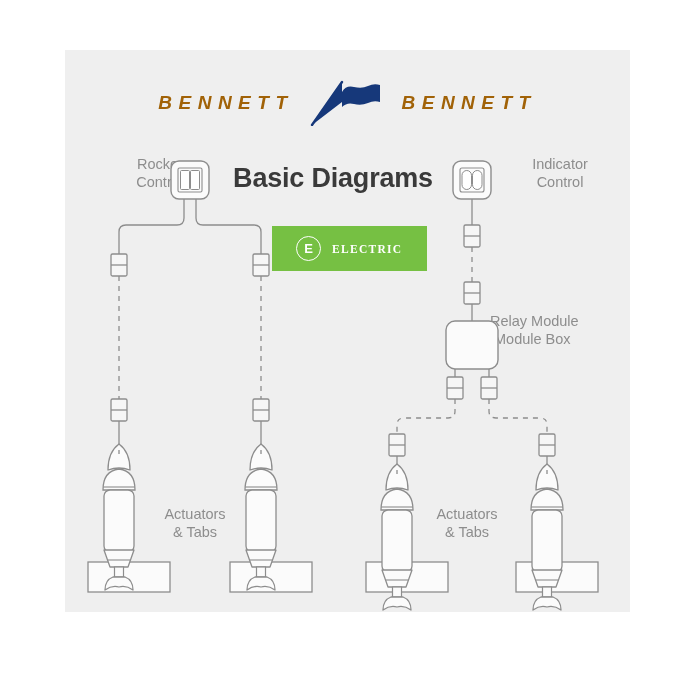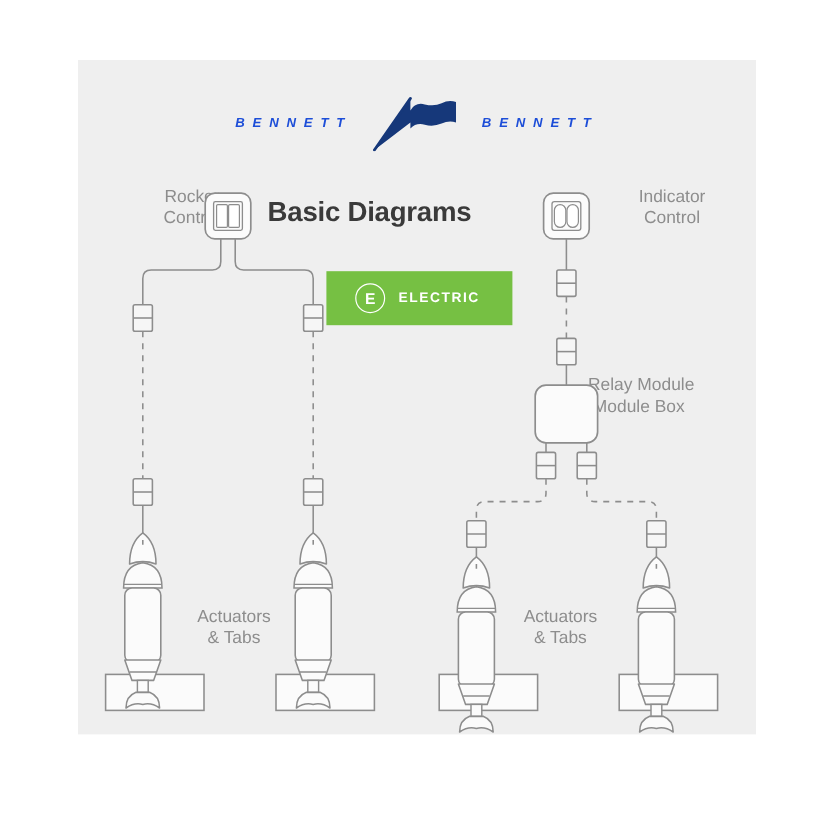--- a/index.html
+++ b/index.html
@@ -17,33 +17,34 @@
     width:565px;height:562px;
     background:#efefef;
   }
   .logo-wrap{
     position:absolute;
     left:0;top:30px;width:565px;
     display:flex;align-items:center;justify-content:center;
     gap:0px;
   }
   .logo-word{
-    color:#1d4ed8;
-    font-size:11px;
+    color:#a16207;
+    font-size:19px;
     font-weight:700;
     letter-spacing:6.5px;
     font-style:italic;
     font-family:"Liberation Sans", sans-serif;
   }
   .logo-flag{margin:0 12px 0 10px;display:block;}
   .title{
     position:absolute;
     left:158px;top:113px;
     width:220px;
-    font-size:23px;
+    text-align:center;
+    font-size:27px;
     font-weight:700;
     color:#3a3a3a;
     letter-spacing:-0.2px;
     font-family:"Liberation Sans", sans-serif;
   }
   .badge{
     position:absolute;
     left:207px;top:176px;
     width:155px;height:45px;
     background:#76c043;
@@ -59,21 +60,21 @@
     display:flex;align-items:center;justify-content:center;
     font-family:"Liberation Sans", sans-serif;
     flex:0 0 auto;
   }
   .badge-label{
     color:#ffffff;
     font-size:11.5px;
     font-weight:700;
     letter-spacing:1.3px;
     margin-left:11px;
-    font-family:Liberation Sans, sans-serif;
+    font-family:Liberation Serif, serif;
   }
   .lbl{
     position:absolute;
     color:#8d8d8d;
     font-size:14.5px;
     line-height:18px;
     font-family:"Liberation Sans", sans-serif;
     white-space:pre;
   }
   #lbl-rocker{left:24px;top:105px;width:94px;text-align:right;}

